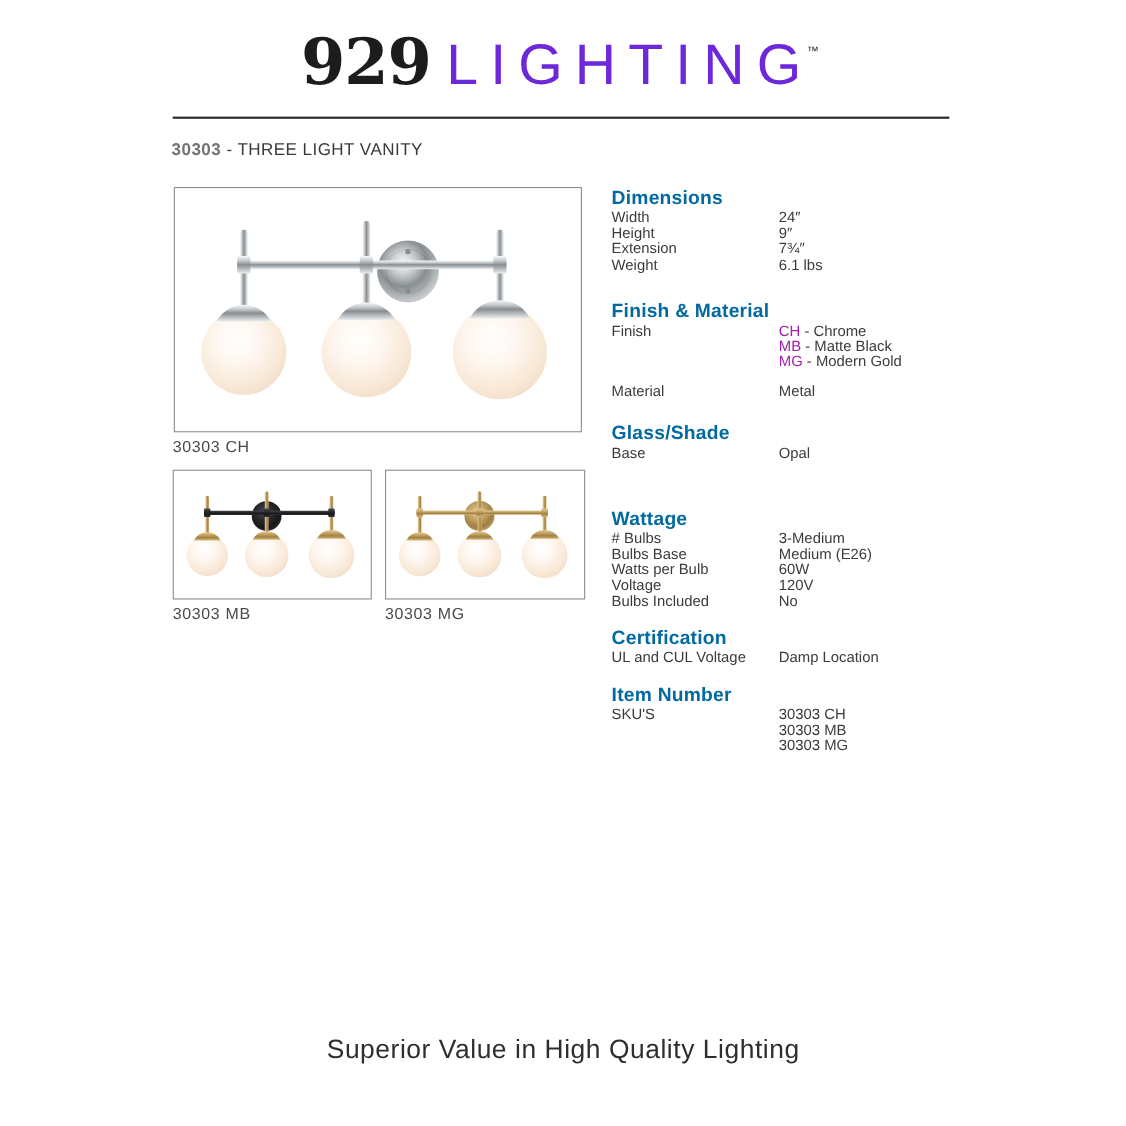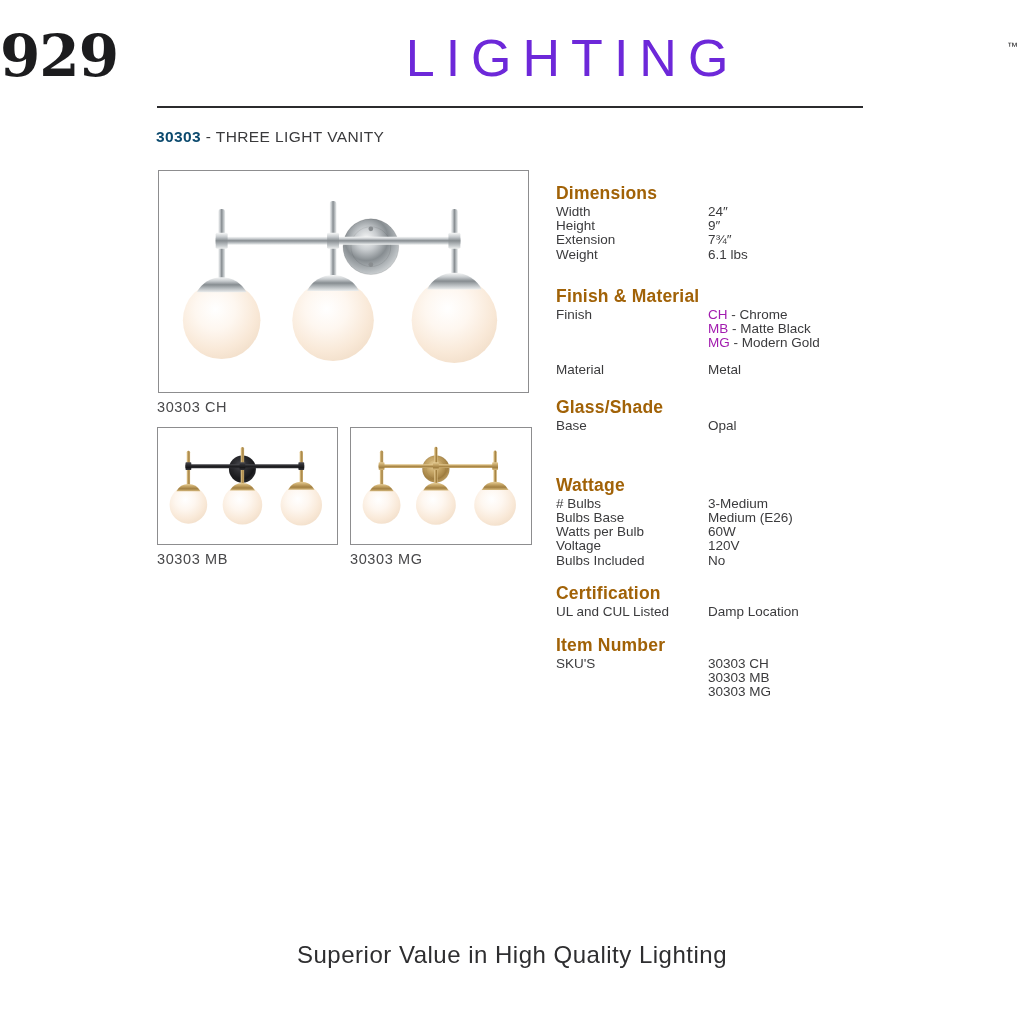--- a/index.html
+++ b/index.html
@@ -1,48 +1,48 @@
 <!DOCTYPE html>
 <html><head>
 <meta charset="utf-8">
 <style>
   html,body{margin:0;padding:0;background:#ffffff;}
   #page{position:relative;width:1024px;height:1024px;background:#ffffff;overflow:hidden;
         font-family:"Liberation Sans","DejaVu Sans",sans-serif;color:#2f2f31;}
 
   
-  #logo{position:absolute;top:22px;left:0;width:100%;display:flex;justify-content:space-between;
+  #logo{position:absolute;top:22px;left:0;width:100%;display:flex;justify-content:center;
         align-items:baseline;white-space:nowrap;}
   #logo .num{font-family:"DejaVu Serif","Liberation Serif",serif;font-weight:bold;
              font-size:58px;letter-spacing:-1px;color:#1c1c1e;}
   #logo .word{font-family:"Liberation Sans",sans-serif;font-weight:200;font-size:52px;
               letter-spacing:11px;margin-left:14px;color:#6d28d9;}
   #logo .tm{font-size:11px;font-weight:400;vertical-align:super;position:relative;top:-26px;
             left:-6px;color:#1c1c1e;}
   #rule{position:absolute;left:157px;top:106px;width:706px;border-top:2px solid #2b2b2d;}
 
   
   #prod-title{position:absolute;left:156px;top:128px;font-size:15.5px;letter-spacing:.4px;color:#3a3a3c;}
-  #prod-title .sku{font-weight:bold;color:#0c4a6e;}
+  #prod-title .sku{font-weight:bold;color:#737373;}
 
   
   .img-box{position:absolute;border:1px solid #8d8d8f;background:#fff;box-sizing:border-box;}
   #box-main{left:158px;top:170px;width:371px;height:223px;}
   #box-mb{left:157px;top:427px;width:181px;height:118px;}
   #box-mg{left:350px;top:427px;width:182px;height:118px;}
   .img-box svg{display:block;width:100%;height:100%;}
   .img-caption{position:absolute;font-size:14.5px;letter-spacing:.6px;color:#48484a;}
   #cap-main{left:157px;top:399px;}
   #cap-mb{left:157px;top:551px;}
   #cap-mg{left:350px;top:551px;}
 
   
   #specs{position:absolute;left:556px;top:169px;width:330px;}
   .spec-section .sec-head{font-size:17.5px;line-height:20px;font-weight:800;
-                          letter-spacing:.2px;color:#a16207;margin:14px 0 2px 0;}
+                          letter-spacing:.2px;color:#0369a1;margin:0 0 2px 0;}
   .spec-row{display:flex;font-size:13.5px;line-height:14.2px;color:#3b3b3d;}
   .spec-row .lbl{width:152px;flex:0 0 152px;}
   .spec-row .vals{flex:1;}
   .spec-row .vals b{font-weight:400;color:#a21caf;}
   .spec-row.gap{margin-top:13px;}
   .spec-section:nth-of-type(2){margin-top:24px;}
   .spec-section:nth-of-type(3){margin-top:19px;}
   .spec-section:nth-of-type(4){margin-top:42px;}
   .spec-section:nth-of-type(5){margin-top:15px;}
   .spec-section:nth-of-type(6){margin-top:16px;}
@@ -317,21 +317,21 @@
         <div class="spec-row">
           <div class="lbl">Bulbs Included</div>
           <div class="vals">
             <div>No</div>
           </div>
         </div>
       </div>
       <div class="spec-section">
         <div class="sec-head">Certification</div>
         <div class="spec-row">
-          <div class="lbl">UL and CUL Listed</div>
+          <div class="lbl">UL and CUL Voltage</div>
           <div class="vals">
             <div>Damp Location</div>
           </div>
         </div>
       </div>
       <div class="spec-section">
         <div class="sec-head">Item Number</div>
         <div class="spec-row">
           <div class="lbl">SKU'S</div>
           <div class="vals">

